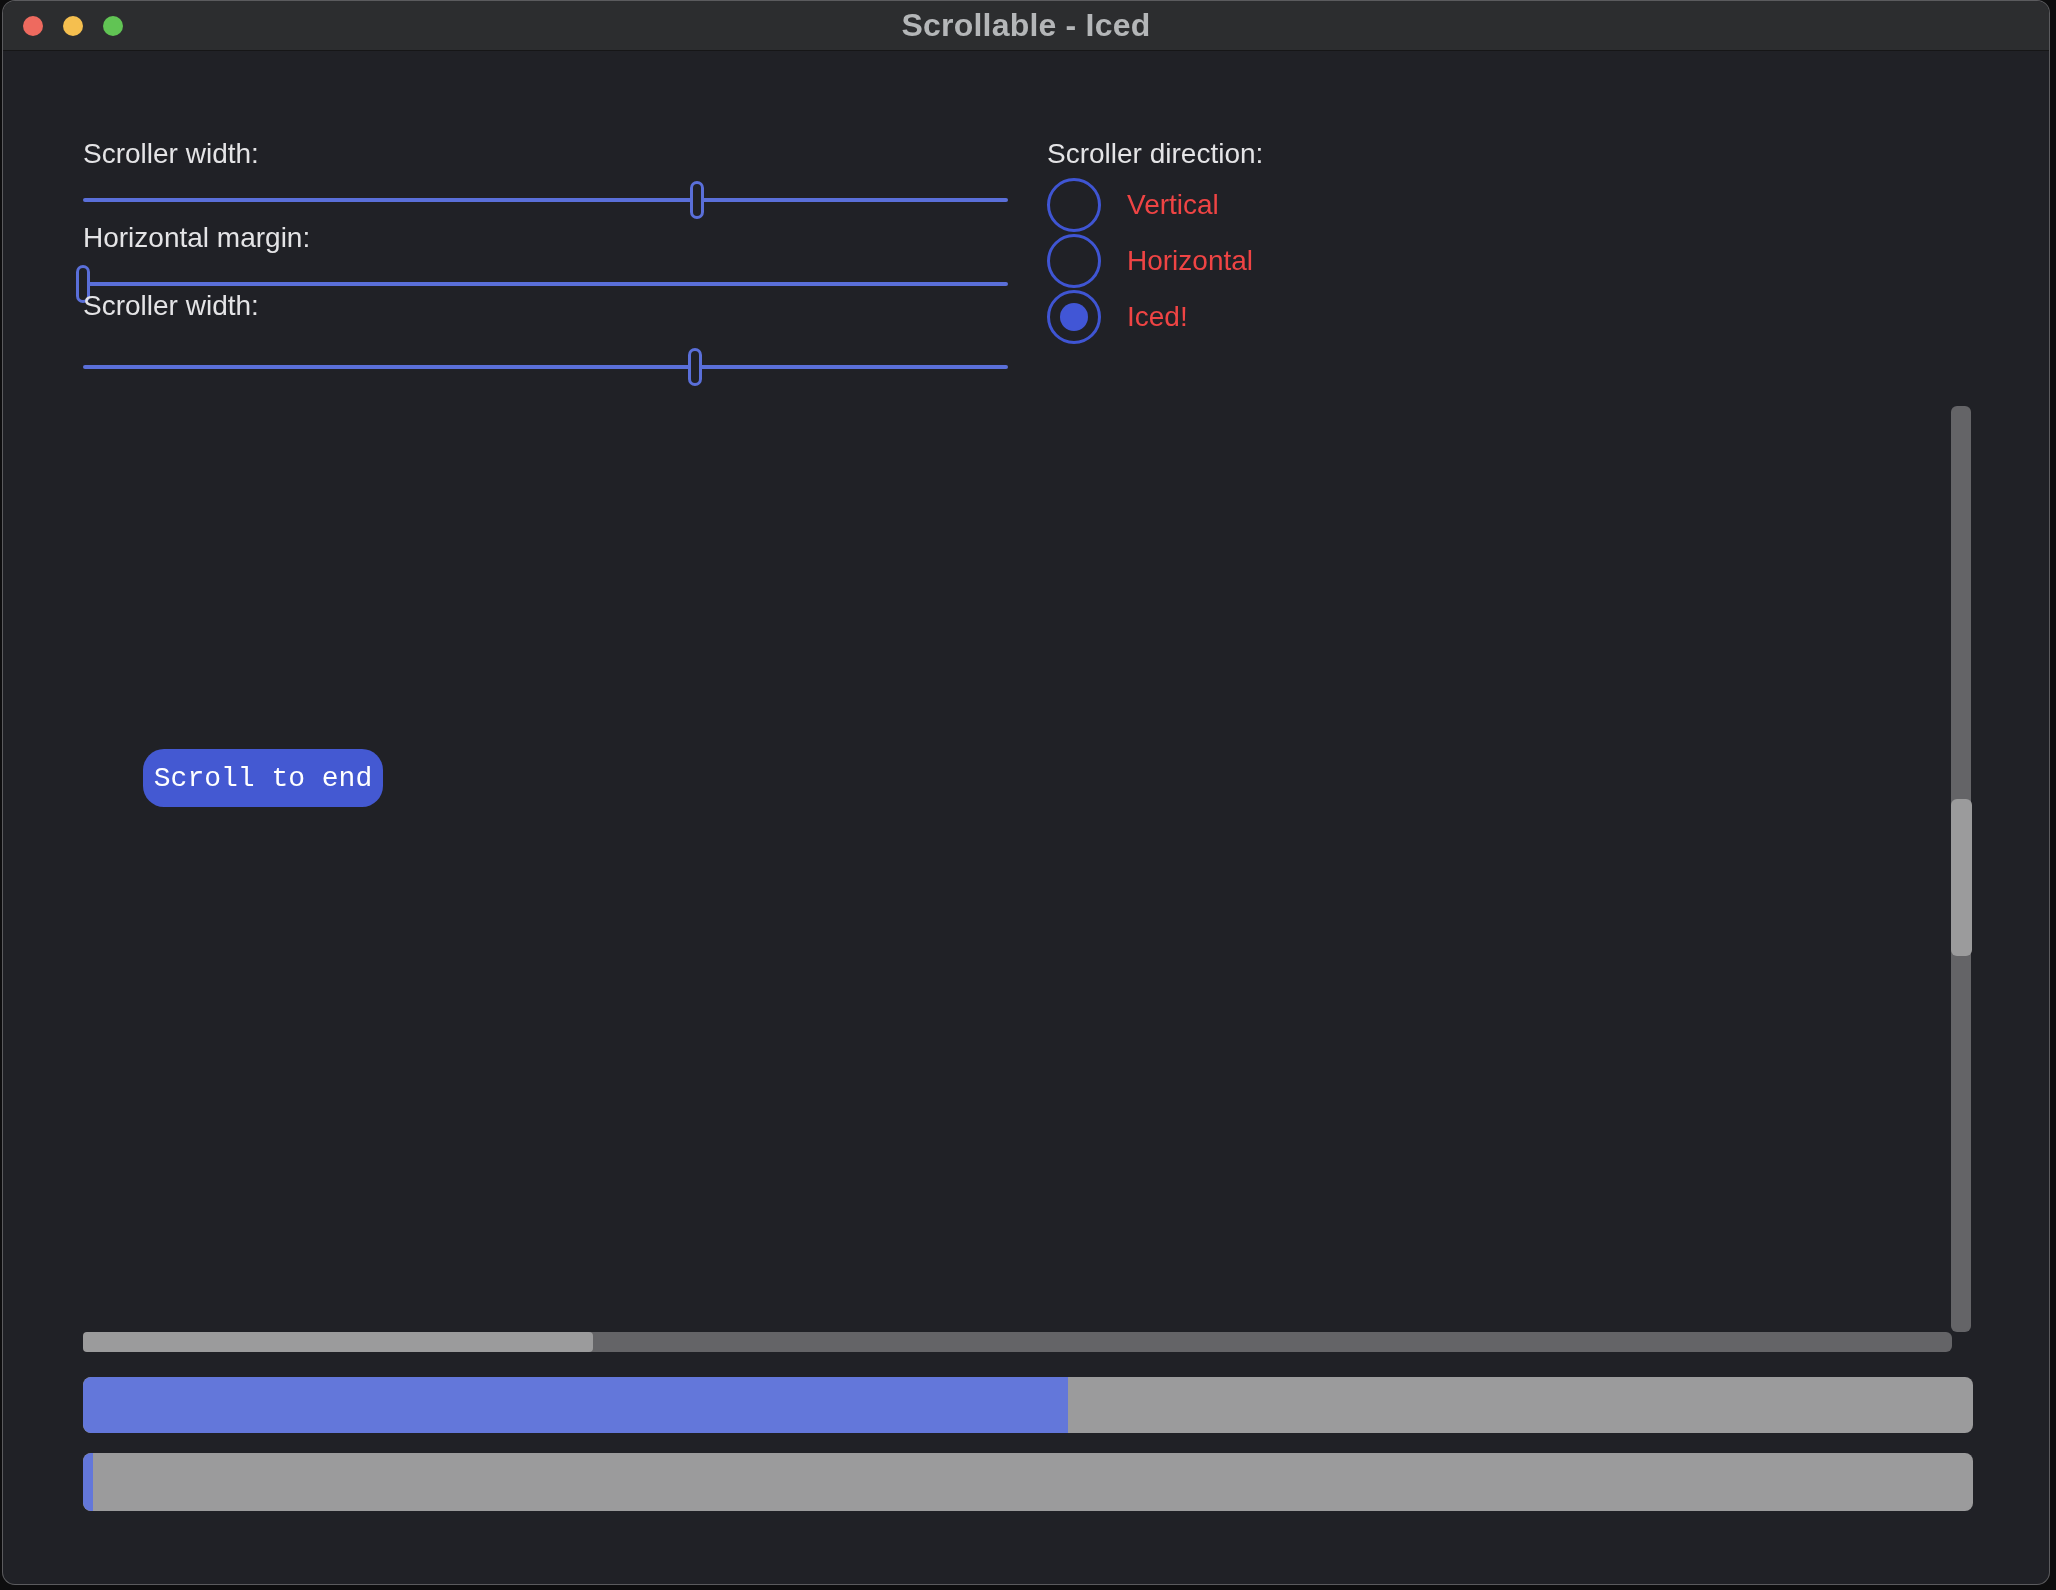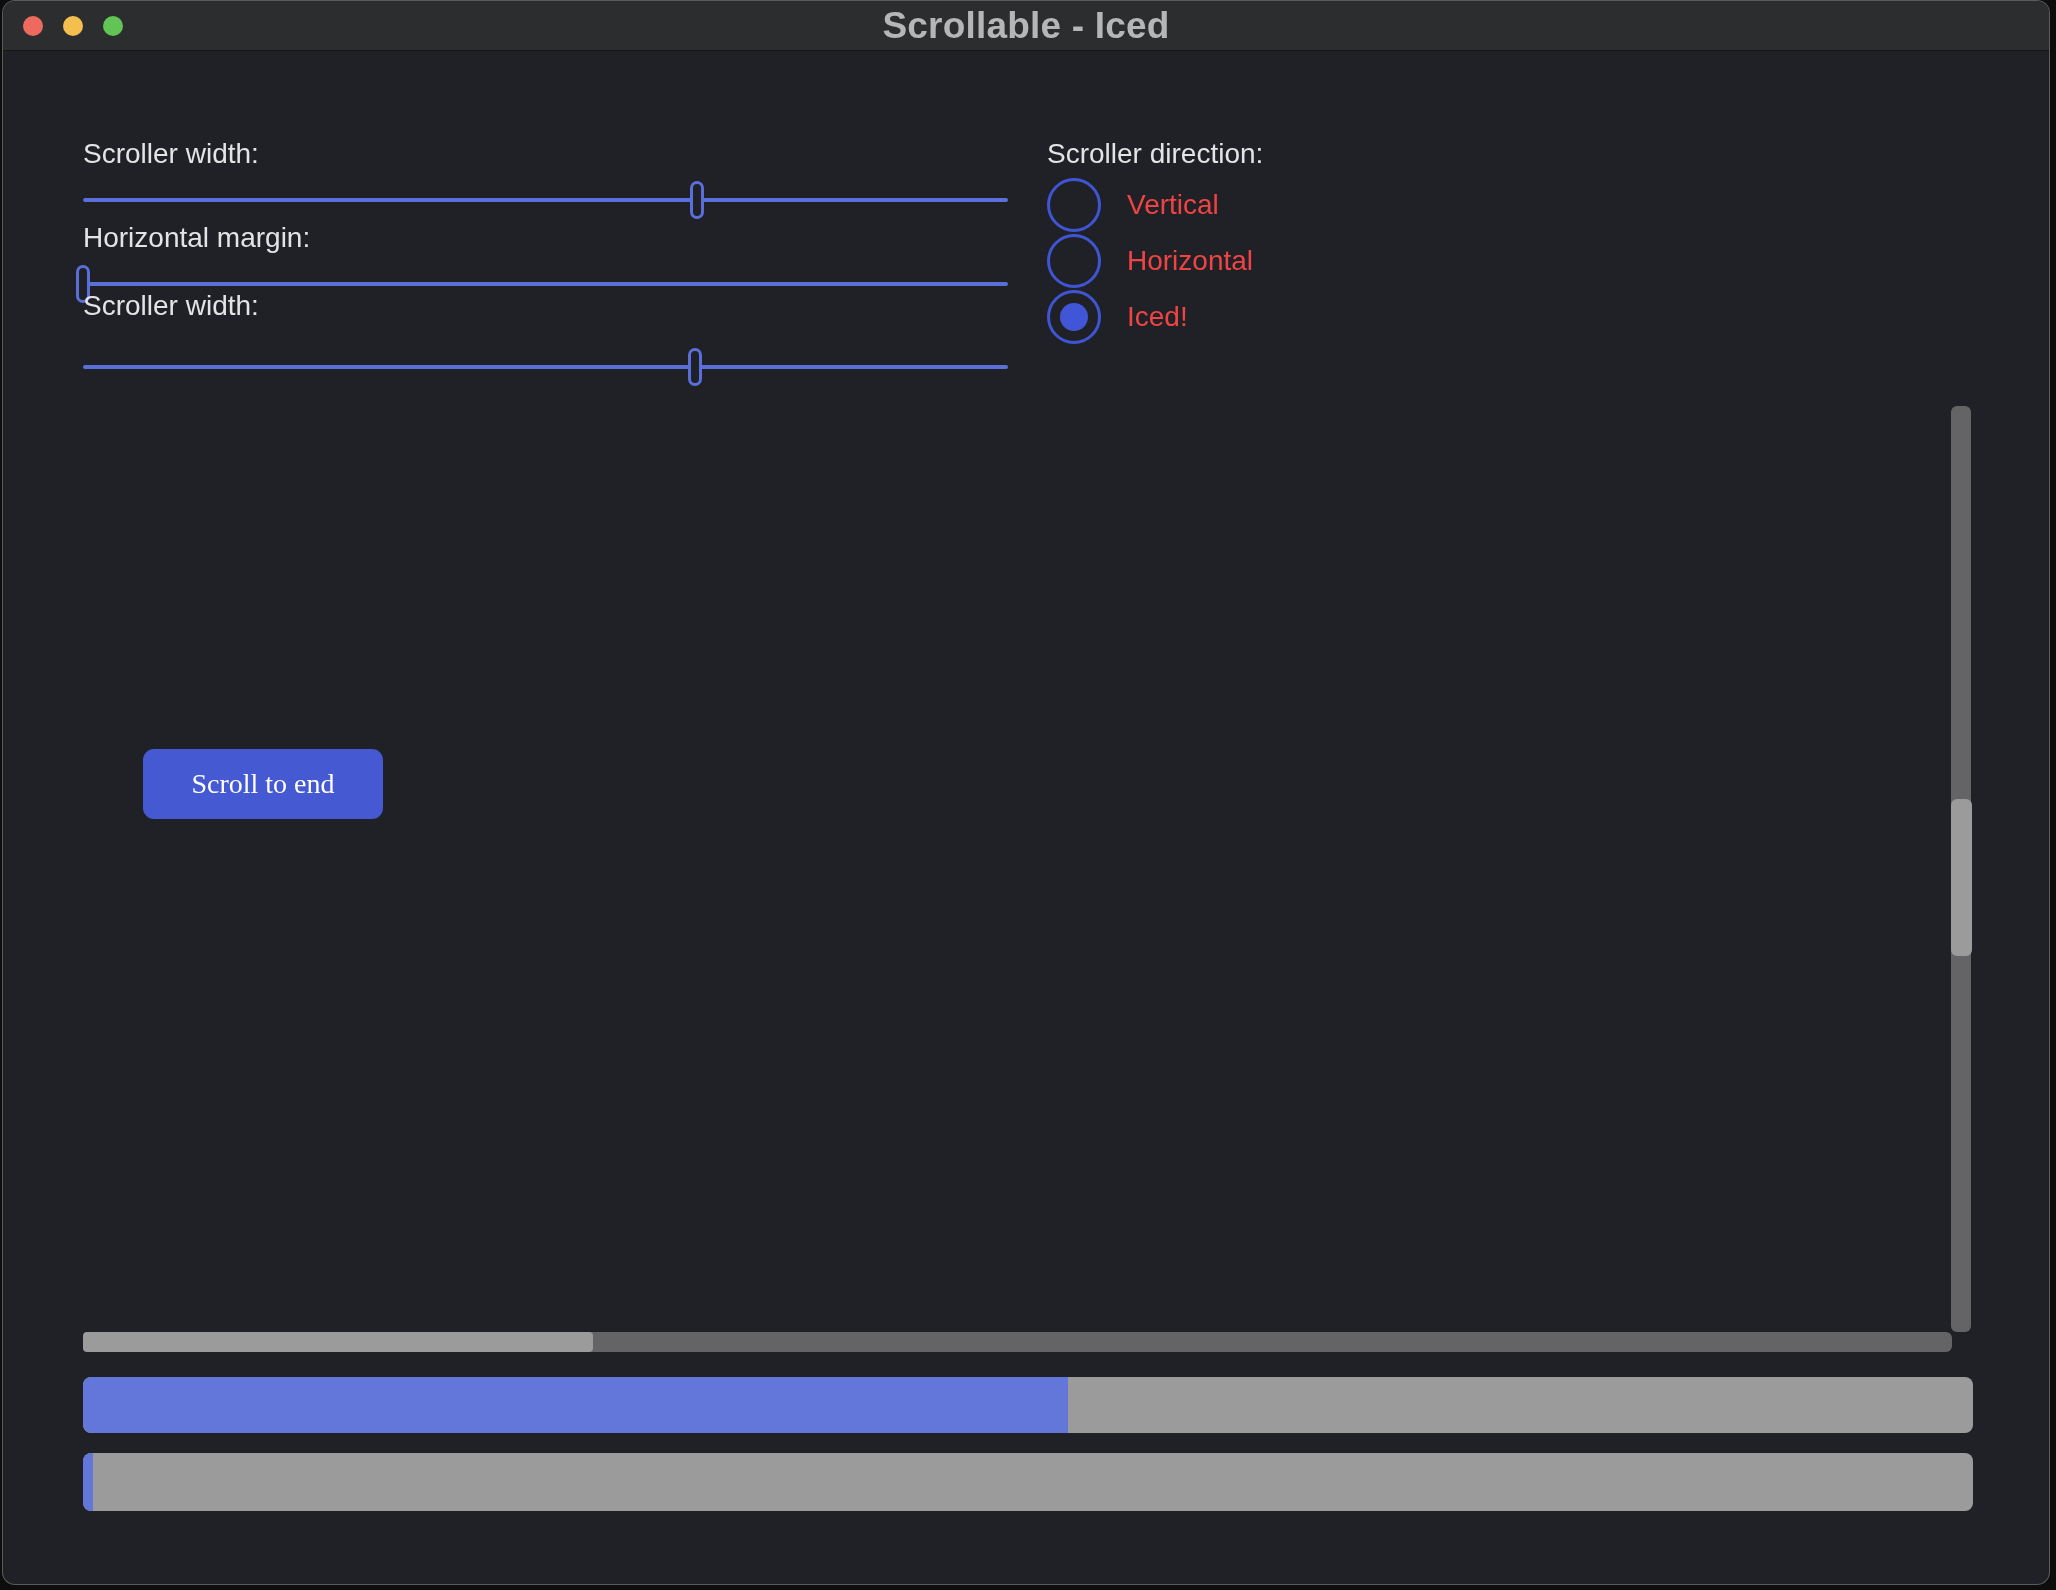--- a/index.html
+++ b/index.html
@@ -14,43 +14,43 @@
   .titlebar {
     position:absolute; left:0; top:0; right:0; height:50px;
     background:#2c2d2f; border-bottom:1px solid #161617;
     display:flex; align-items:center; justify-content:center;
   }
   .traffic { position:absolute; left:20px; top:15px; display:flex; gap:20px; }
   .tl { width:20px; height:20px; border-radius:50%; display:block; }
   .tl.red    { background:#ee6a5f; }
   .tl.yellow { background:#f5bf4f; }
   .tl.green  { background:#61c454; }
-  .title { font-size:37px; font-weight:bold; color:#b4b6b8; letter-spacing:.2px; }
+  .title { font-size:32px; font-weight:bold; color:#b4b6b8; letter-spacing:.2px; }
 
   .label { position:absolute; font-size:28px; color:#e4e4e6; }
 
   .rail { position:absolute; left:80px; width:925px; height:4px; background:#5a6fd9; border-radius:2px; }
   .handle {
     position:absolute; width:14px; height:38px; border-radius:8px;
     border:3px solid #5a6fd9; background:#202126;
   }
 
   .radio-row { position:absolute; left:1044px; height:56px; display:flex; align-items:center; gap:26px; cursor:default; }
   .radio-circle {
     width:54px; height:54px; border-radius:50%; border:3px solid #3f55d3;
     display:flex; align-items:center; justify-content:center; flex:0 0 auto;
   }
   .radio-dot { width:28px; height:28px; border-radius:50%; background:#4156d6; display:none; }
   .radio-row.selected .radio-dot { display:block; }
   .radio-label { font-size:28px; color:#ef4444; }
 
   .btn {
-    position:absolute; left:140px; top:748px; width:240px; height:70px;
-    background:#4459d2; border:none; border-radius:11px;
-    color:#ffffff; font-size:28px; font-family:Liberation Serif, serif; cursor:pointer;
+    position:absolute; left:140px; top:748px; width:240px; height:58px;
+    background:#4459d2; border:none; border-radius:21px;
+    color:#ffffff; font-size:28px; font-family:Liberation Mono, monospace; cursor:pointer;
   }
   .status { position:absolute; left:460px; top:748px; height:70px; display:flex; align-items:center; font-size:28px; color:#e4e4e6; }
 
   .vscroll-rail { position:absolute; left:1948px; top:405px; width:20px; height:926px; background:#646467; border-radius:6px; }
   .vscroll-thumb { position:absolute; left:1948px; top:798px; width:21px; height:157px; background:#9b9b9c; border-radius:6px; }
 
   .hscroll-rail { position:absolute; left:80px; top:1331px; width:1869px; height:20px; background:#646467; border-radius:6px; }
   .hscroll-thumb { position:absolute; left:80px; top:1331px; width:510px; height:20px; background:#9b9b9c; border-radius:4px; }
 
   .pbar { position:absolute; left:80px; width:1890px; background:#9b9b9c; border-radius:8px; overflow:hidden; }

